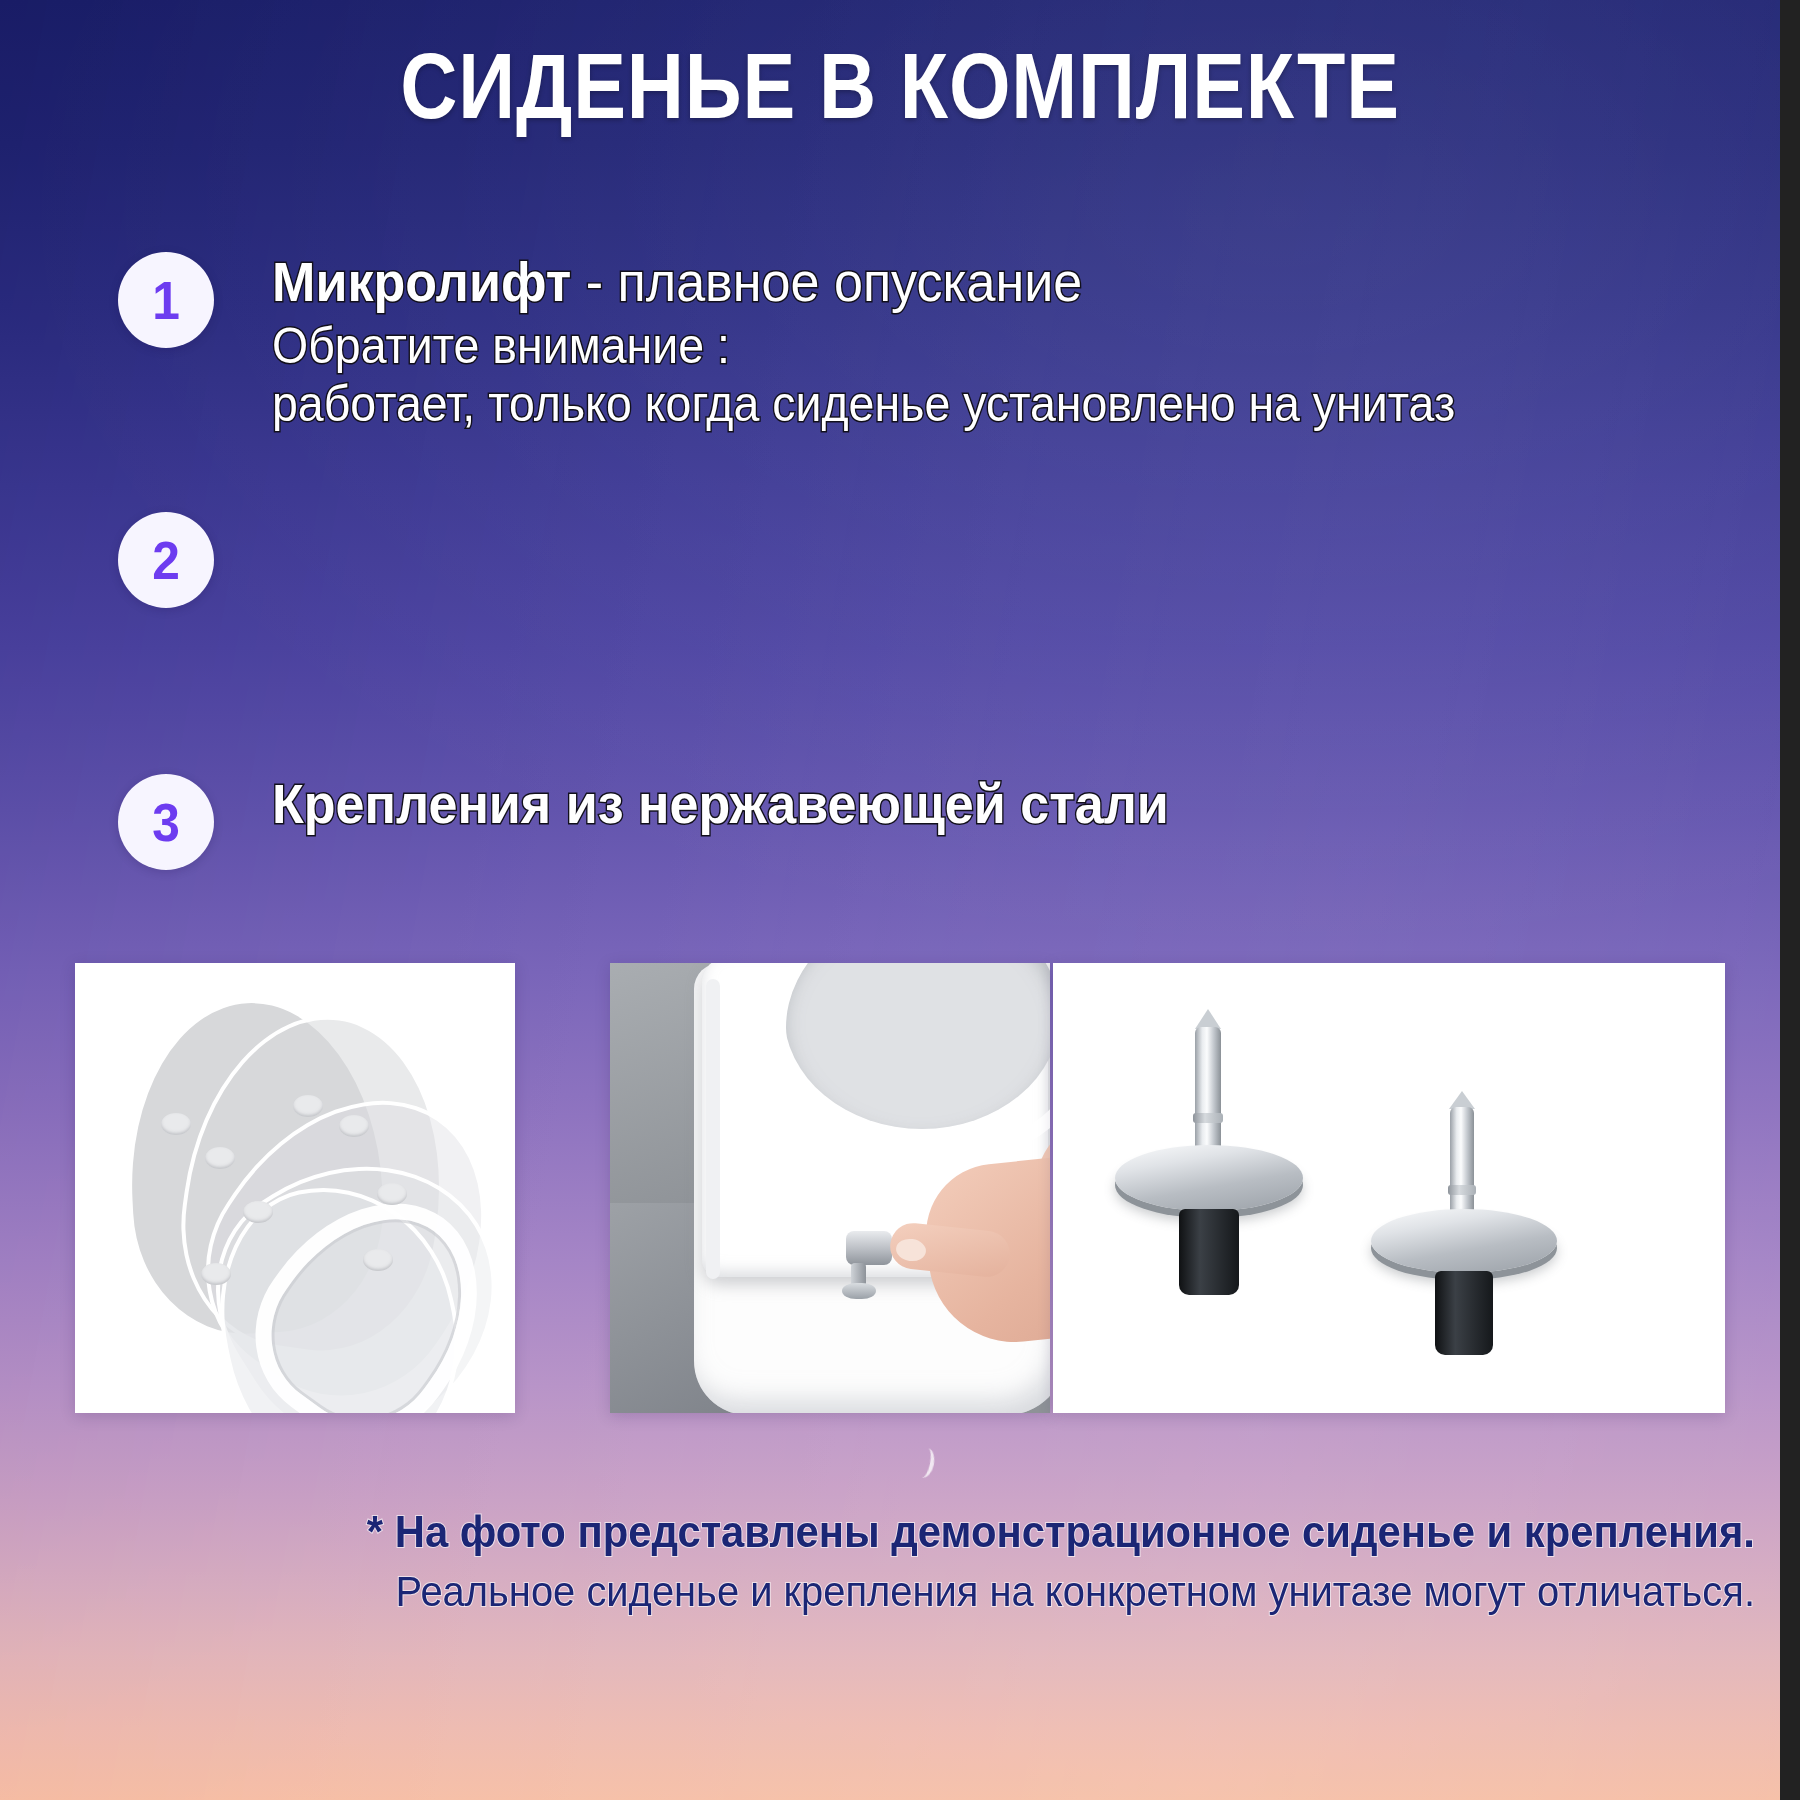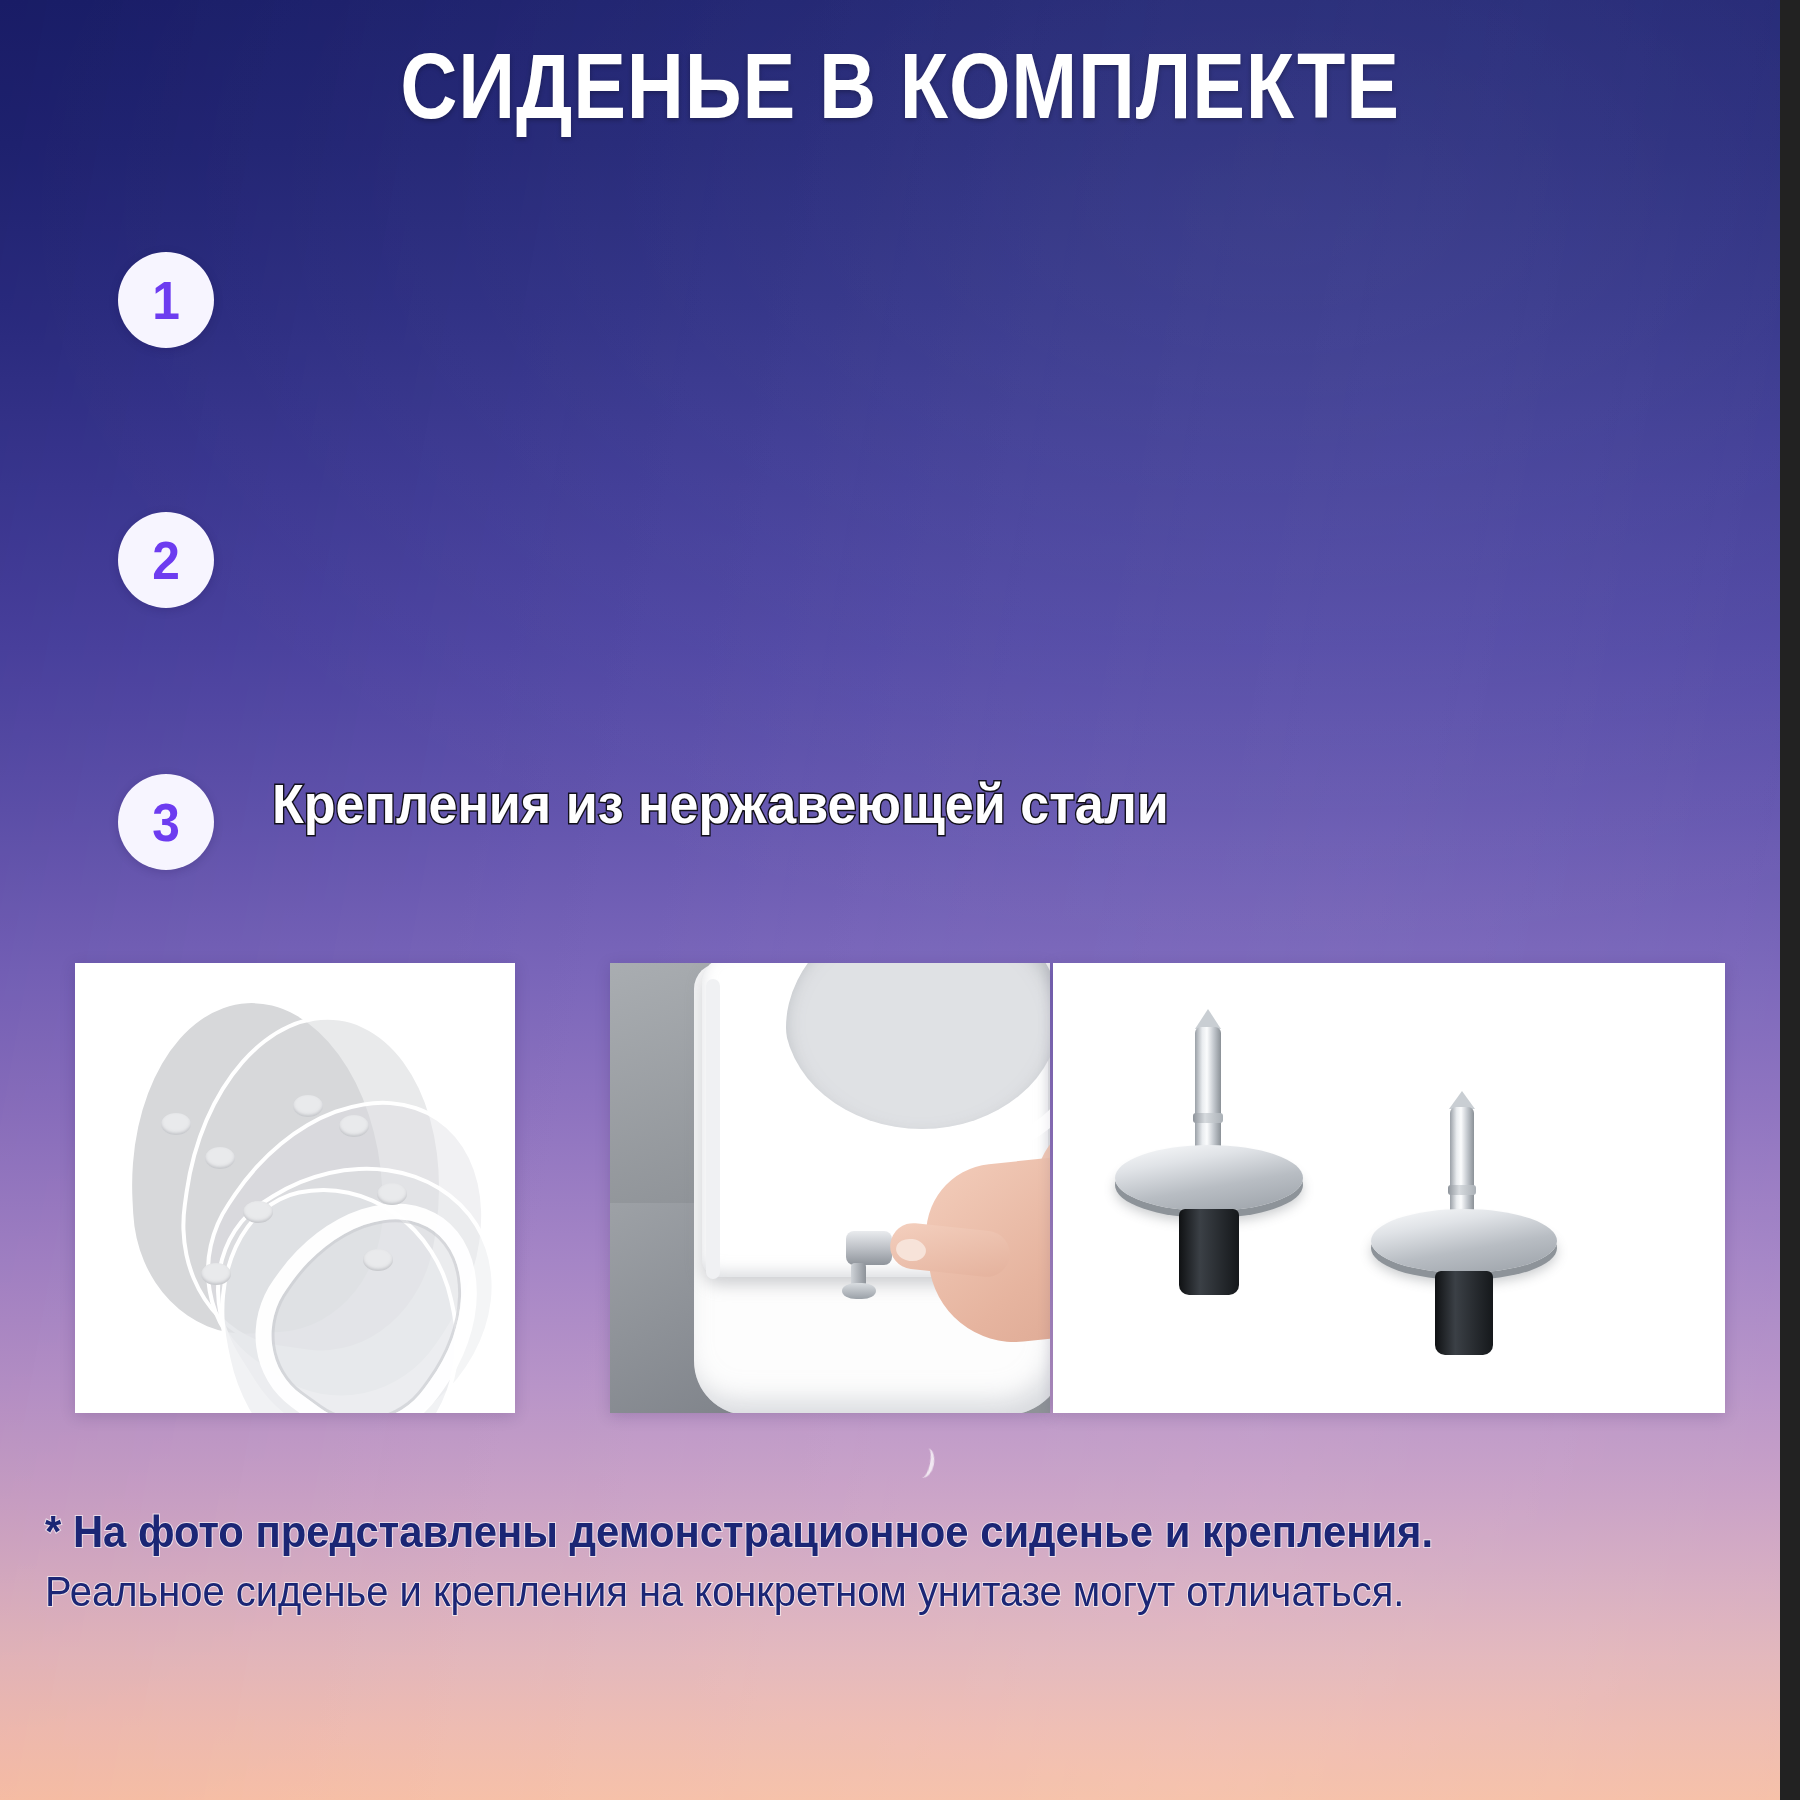--- a/index.html
+++ b/index.html
@@ -305,21 +305,21 @@
     background: linear-gradient(90deg,#0f1113 0%,#3b4046 35%,#15181b 100%);
     border-radius: 6px 6px 10px 10px;
   }
 
   
   #footer {
     position: absolute;
     left: 0;
     top: 1505px;
     width: 1800px;
-    text-align: left;
+    text-align: right;
   }
   .foot-line {
     color: #1b2675;
     white-space: nowrap;
     line-height: 1.24;
     transform: scaleX(0.95);
     -webkit-text-stroke: 2px rgba(255,255,255,0.62);
     paint-order: stroke fill;
   }
   #footer-note  { font-size: 44px; font-weight: 700; }
@@ -338,20 +338,27 @@
 </head>
 <body>
 
 <div id="canvas">
 
   <div id="title" class="layer">СИДЕНЬЕ В КОМПЛЕКТЕ</div>
 
   <div class="feature layer" id="feature-1">
     <div class="badge">
       <span class="badge-num">1</span>
+    </div>
+    <div class="feature-text">
+      <div class="line line-head">
+        <span class="hd-strong">Микролифт</span><span class="hd-light"> - плавное опускание</span>
+      </div>
+      <div class="line line-sub sub-light">Обратите внимание :</div>
+      <div class="line line-sub sub-light">работает, только когда сиденье установлено на унитаз</div>
     </div>
   </div>
 
   <div class="feature layer" id="feature-2">
     <div class="badge">
       <span class="badge-num">2</span>
     </div>
   </div>
 
   <div class="feature layer" id="feature-3">

